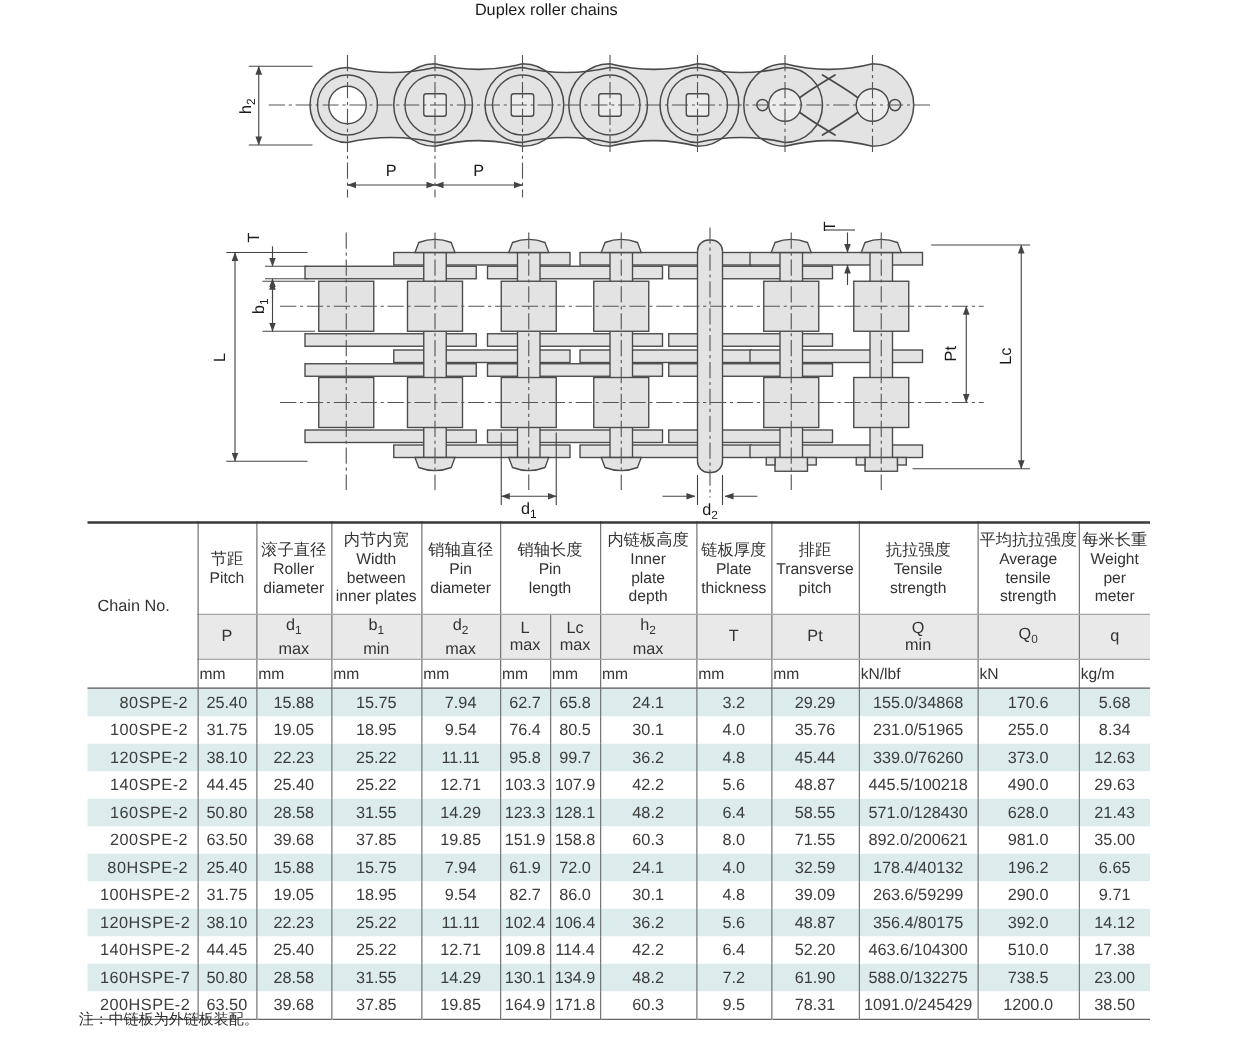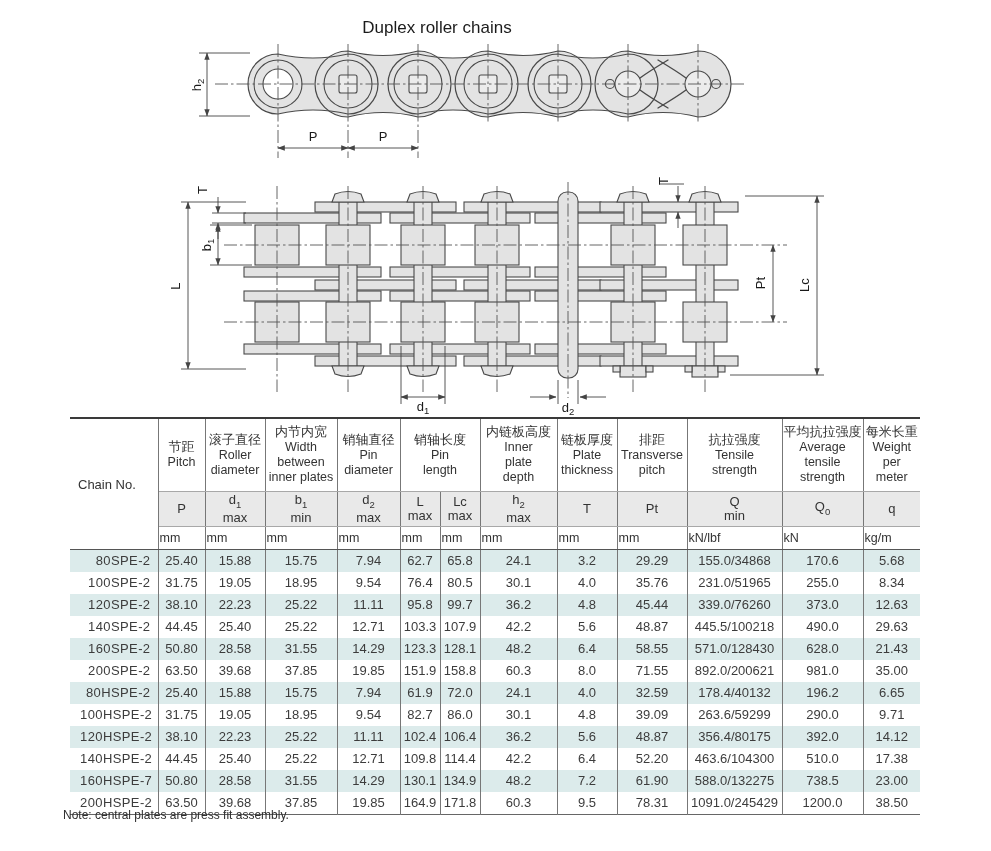--- a/index.html
+++ b/index.html
@@ -1,18 +1,18 @@
 <!DOCTYPE html>
 <html><head>
 <meta charset="utf-8">
 <style>
   html,body{margin:0;padding:0;background:#fff;}
   body{font-family:"Liberation Sans","DejaVu Sans",sans-serif;color:#333;}
   #page{position:relative;width:991px;height:851px;background:#fff;overflow:hidden;}
-  #title{position:absolute;top:18px;left:0;width:874px;text-align:center;font-size:17px;color:#1b1b1b;}
+  #title{position:absolute;top:0;left:0;width:874px;text-align:center;font-size:13px;color:#1b1b1b;}
   #diagrams{position:absolute;top:0;left:0;}
   .outline{fill:none;stroke:#4a4a4a;stroke-width:1.2px;}
   .plate{fill:#e3e3e3;}
   .part{fill:#e3e3e3;stroke:#4a4a4a;stroke-width:1.1px;}
   .hole{fill:#ffffff;stroke:#4a4a4a;stroke-width:1.1px;}
   .pinsq{fill:#ececec;stroke:#4a4a4a;stroke-width:1.1px;}
   .cl{stroke:#555;stroke-width:0.9px;stroke-dasharray:13 3 2.5 3;fill:none;}
   .dim{stroke:#444;stroke-width:0.9px;fill:none;}
   .dimtxt{font-size:13px;fill:#1a1a1a;}
   .prong{fill:none;stroke:#4a4a4a;stroke-width:1.4px;stroke-linecap:round;}
@@ -562,16 +562,16 @@
             <td>78.31</td>
             <td>1091.0/245429</td>
             <td>1200.0</td>
             <td>38.50</td>
           </tr>
         </tbody>
     </table>
   </div>
 
   <div id="notes">
-    <div>Note: central plates are press fit assembly.</div>
+    <div>注：中链板为外链板装配。</div>
   </div>
 
 </div>
 
 </body></html>

